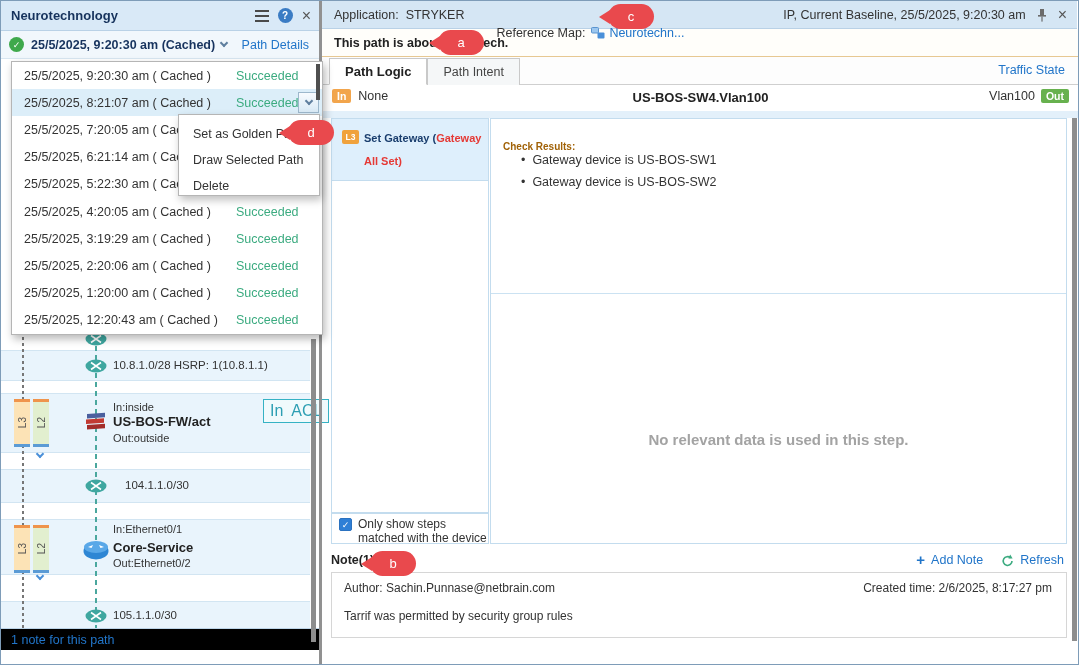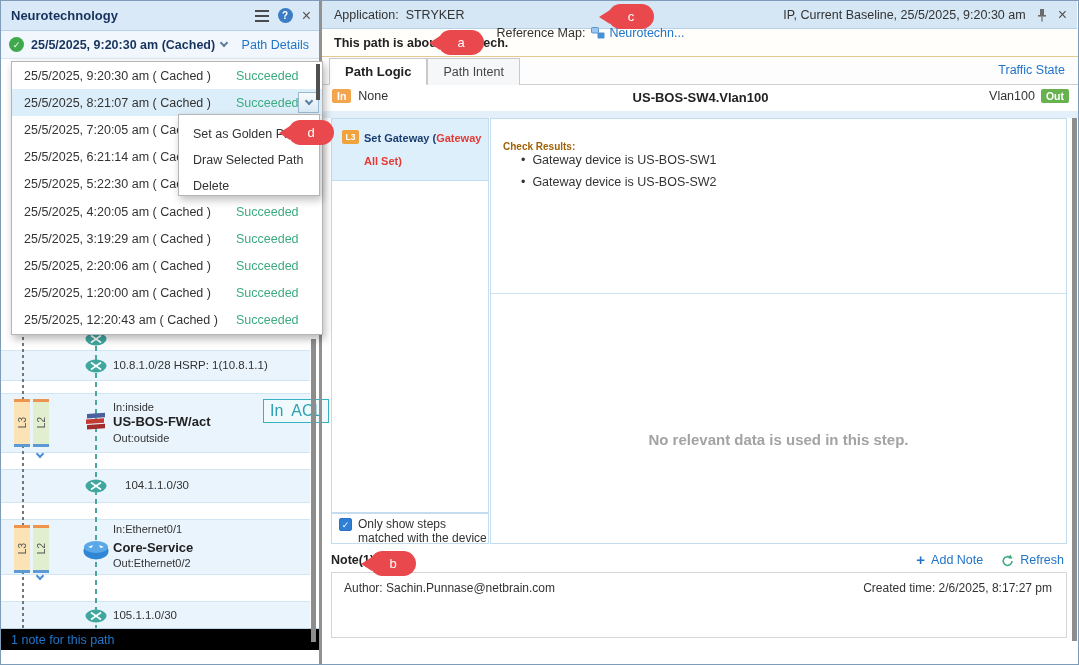--- a/index.html
+++ b/index.html
@@ -395,20 +395,21 @@
     <svg style="margin-left:12px;" width="13" height="13">
       <path d="M11 7 a4.4 4.4 0 1 1 -1.4 -3.2" fill="none" stroke="#3cab80" stroke-width="1.6"></path>
       <path d="M9.2 0.4 L11.6 4.4 L7.4 4.6 Z" fill="#3cab80"></path>
     </svg>
     <span class="link-blue">Refresh</span>
   </span>
 
   <div class="abs note-card">
     <span class="note-author">Author: Sachin.Punnase@netbrain.com</span>
     <span class="note-created">Created time: 2/6/2025, 8:17:27 pm</span>
+    <span class="note-body">Tarrif was permitted by security group rules</span>
   </div>
 
   <div class="abs bottom-strip"></div>
 
   <div class="callout" style="left:437px;top:29px;">a</div>
   <div class="callout" style="left:369px;top:550px;">b</div>
   <div class="callout" style="left:607px;top:3px;">c</div>
   <div class="callout" style="left:287px;top:119px;">d</div>
 
 </div>

